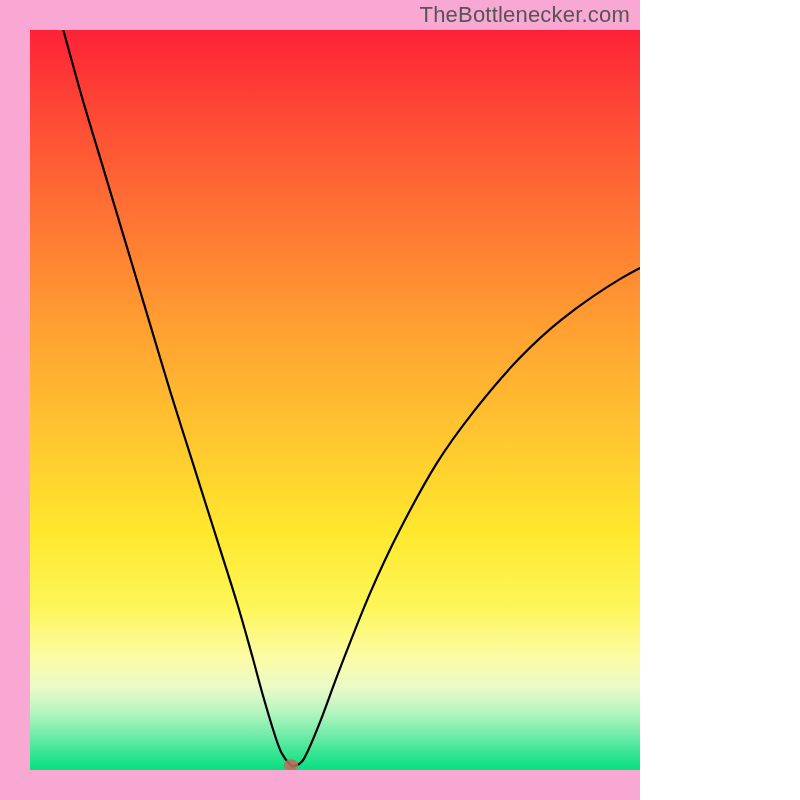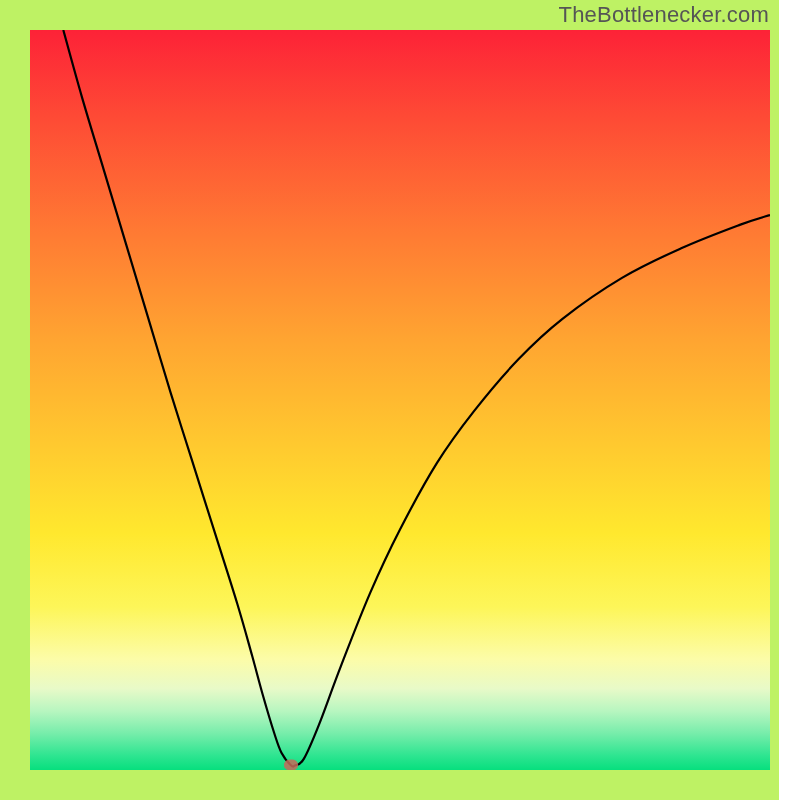--- a/index.html
+++ b/index.html
@@ -3,23 +3,23 @@
 <meta charset="utf-8">
 <style>
   body {
     margin: 0;
     padding: 0;
     background: #fff;
     font-family: Arial, Helvetica, sans-serif;
   }
   .stage {
     position: relative;
-    width: 779px;
+    width: 640px;
     height: 800px;
-    background: #bef264;
+    background: #f9a8d4;
     overflow: hidden;
   }
   .watermark {
     position: absolute;
     top: 2px;
     right: 10px;
     color: #555;
     font-size: 22px;
     font-family: Arial, sans-serif;
     z-index: 20;

